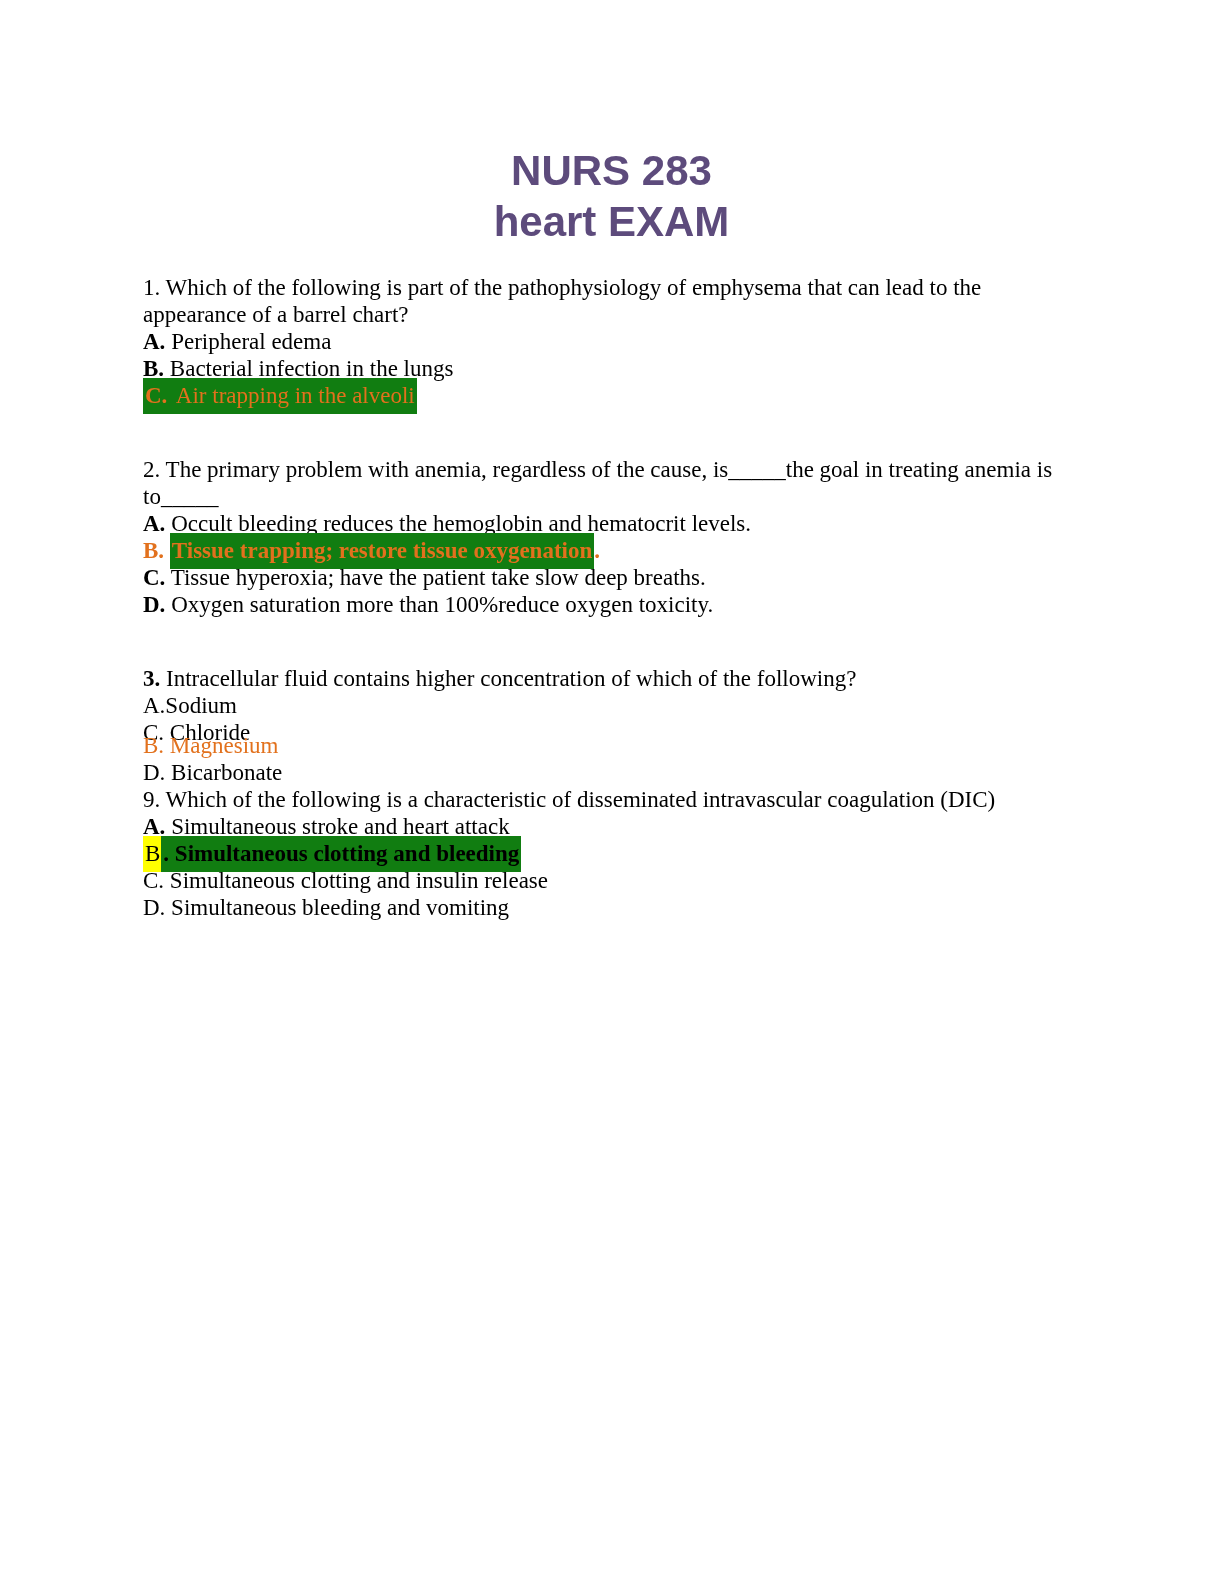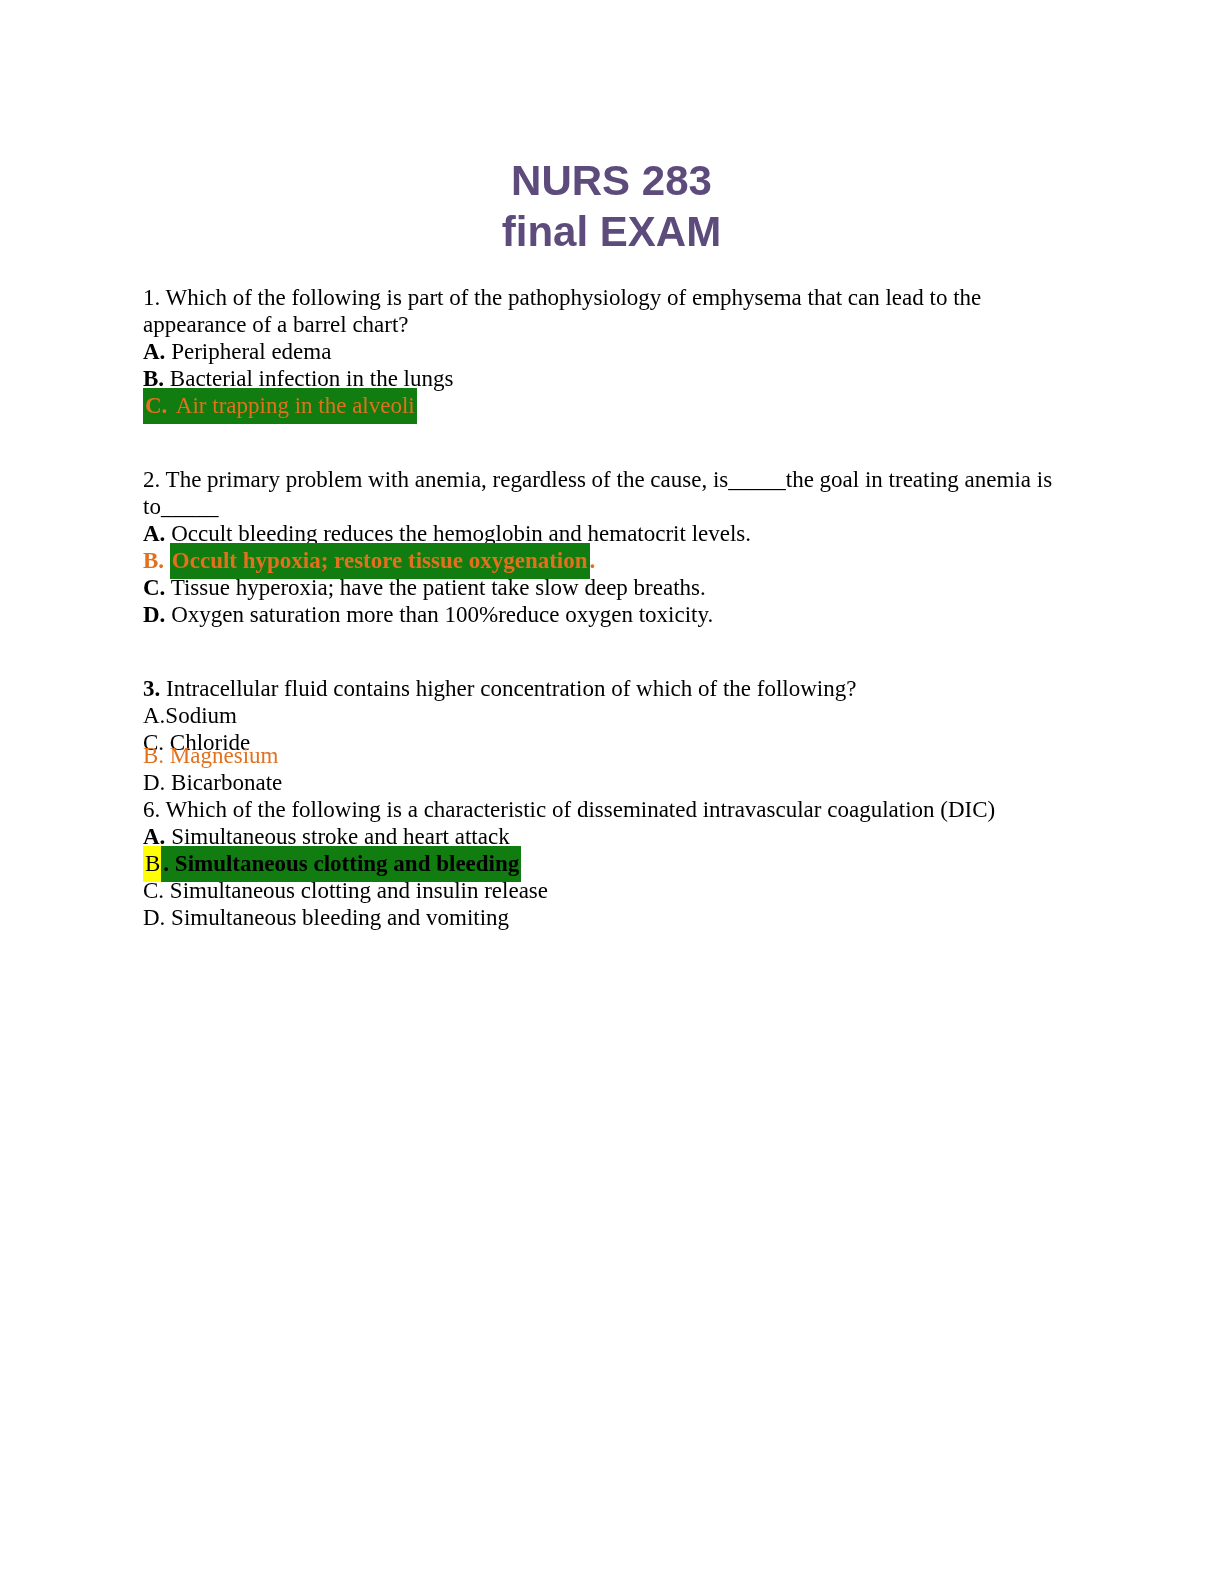--- a/index.html
+++ b/index.html
@@ -9,21 +9,21 @@
     --yellow:#ffff00;
     --page-bg:#ffffff;
   }
   *{box-sizing:border-box;}
   html,body{margin:0;padding:0;background:#ffffff;}
   body{font-family:"Liberation Serif", serif; color:#000;}
   .page{
     width:1224px; height:1400px;
     background:var(--page-bg);
     position:relative; overflow:hidden;
-    margin:14px auto;
+    margin:4px auto;
   }
   .content{ padding:141px 144px 0 143px; }
   .title{
     margin:0 0 27px 0;
     font-family:"Liberation Sans", sans-serif;
     font-weight:700;
     font-size:42px;
     line-height:51px;
     text-align:center;
     color:var(--purple);
@@ -44,45 +44,45 @@
   .bg-green{ background:var(--green); padding:5px 2px 6px 2px; }
   .bg-yellow{ background:var(--yellow); padding:5px 1px 6px 2px; }
 </style>
 </head>
 <body>
 
 <div class="page">
   <div class="content">
     <h1 class="title">
       <span class="title-line">NURS 283</span>
-      <span class="title-line">final EXAM</span>
+      <span class="title-line">heart EXAM</span>
     </h1>
     <div class="questions">
         <section class="question question-0">
           <p class="prompt"><span>1. Which of the following is part of the pathophysiology of emphysema that can lead to the appearance of a barrel chart?</span></p>
           <p class="option option-0"><span class="bold">A.</span><span> Peripheral edema</span></p>
           <p class="option option-1"><span class="bold">B.</span><span> Bacterial infection in the lungs</span></p>
           <p class="option option-2"><span class="bold orange bg-green">C.</span><span class="orange bg-green"> Air trapping in the alveoli</span></p>
         </section>
         <section class="question question-1">
           <p class="prompt"><span>2. The primary problem with anemia, regardless of the cause, is_____the goal in treating anemia is to_____</span></p>
           <p class="option option-0"><span class="bold">A.</span><span> Occult bleeding reduces the hemoglobin and hematocrit levels.</span></p>
-          <p class="option option-1"><span class="bold orange">B.</span><span class="orange"> </span><span class="bold orange bg-green">Occult hypoxia; restore tissue oxygenation</span><span class="bold orange">.</span></p>
+          <p class="option option-1"><span class="bold orange">B.</span><span class="orange"> </span><span class="bold orange bg-green">Tissue trapping; restore tissue oxygenation</span><span class="bold orange">.</span></p>
           <p class="option option-2"><span class="bold">C.</span><span> Tissue hyperoxia; have the patient take slow deep breaths.</span></p>
           <p class="option option-3"><span class="bold">D.</span><span> Oxygen saturation more than 100%reduce oxygen toxicity.</span></p>
         </section>
         <section class="question question-2">
           <p class="prompt"><span class="bold">3.</span><span> Intracellular fluid contains higher concentration of which of the following?</span></p>
           <p class="option option-0"><span>A.Sodium</span></p>
           <p class="option option-2"><span>C. Chloride</span></p>
           <p class="option option-1"><span class="orange">B. Magnesium</span></p>
           <p class="option option-3"><span>D. Bicarbonate</span></p>
         </section>
         <section class="question question-3">
-          <p class="prompt"><span>6. Which of the following is a characteristic of disseminated intravascular coagulation (DIC)</span></p>
+          <p class="prompt"><span>9. Which of the following is a characteristic of disseminated intravascular coagulation (DIC)</span></p>
           <p class="option option-0"><span class="bold">A.</span><span> Simultaneous stroke and heart attack</span></p>
           <p class="option option-1"><span class="bg-yellow">B</span><span class="bold bg-green">. Simultaneous clotting and bleeding</span></p>
           <p class="option option-2"><span>C. Simultaneous clotting and insulin release</span></p>
           <p class="option option-3"><span>D. Simultaneous bleeding and vomiting</span></p>
         </section>
       </div>
   </div>
 </div>
 
 </body></html>

